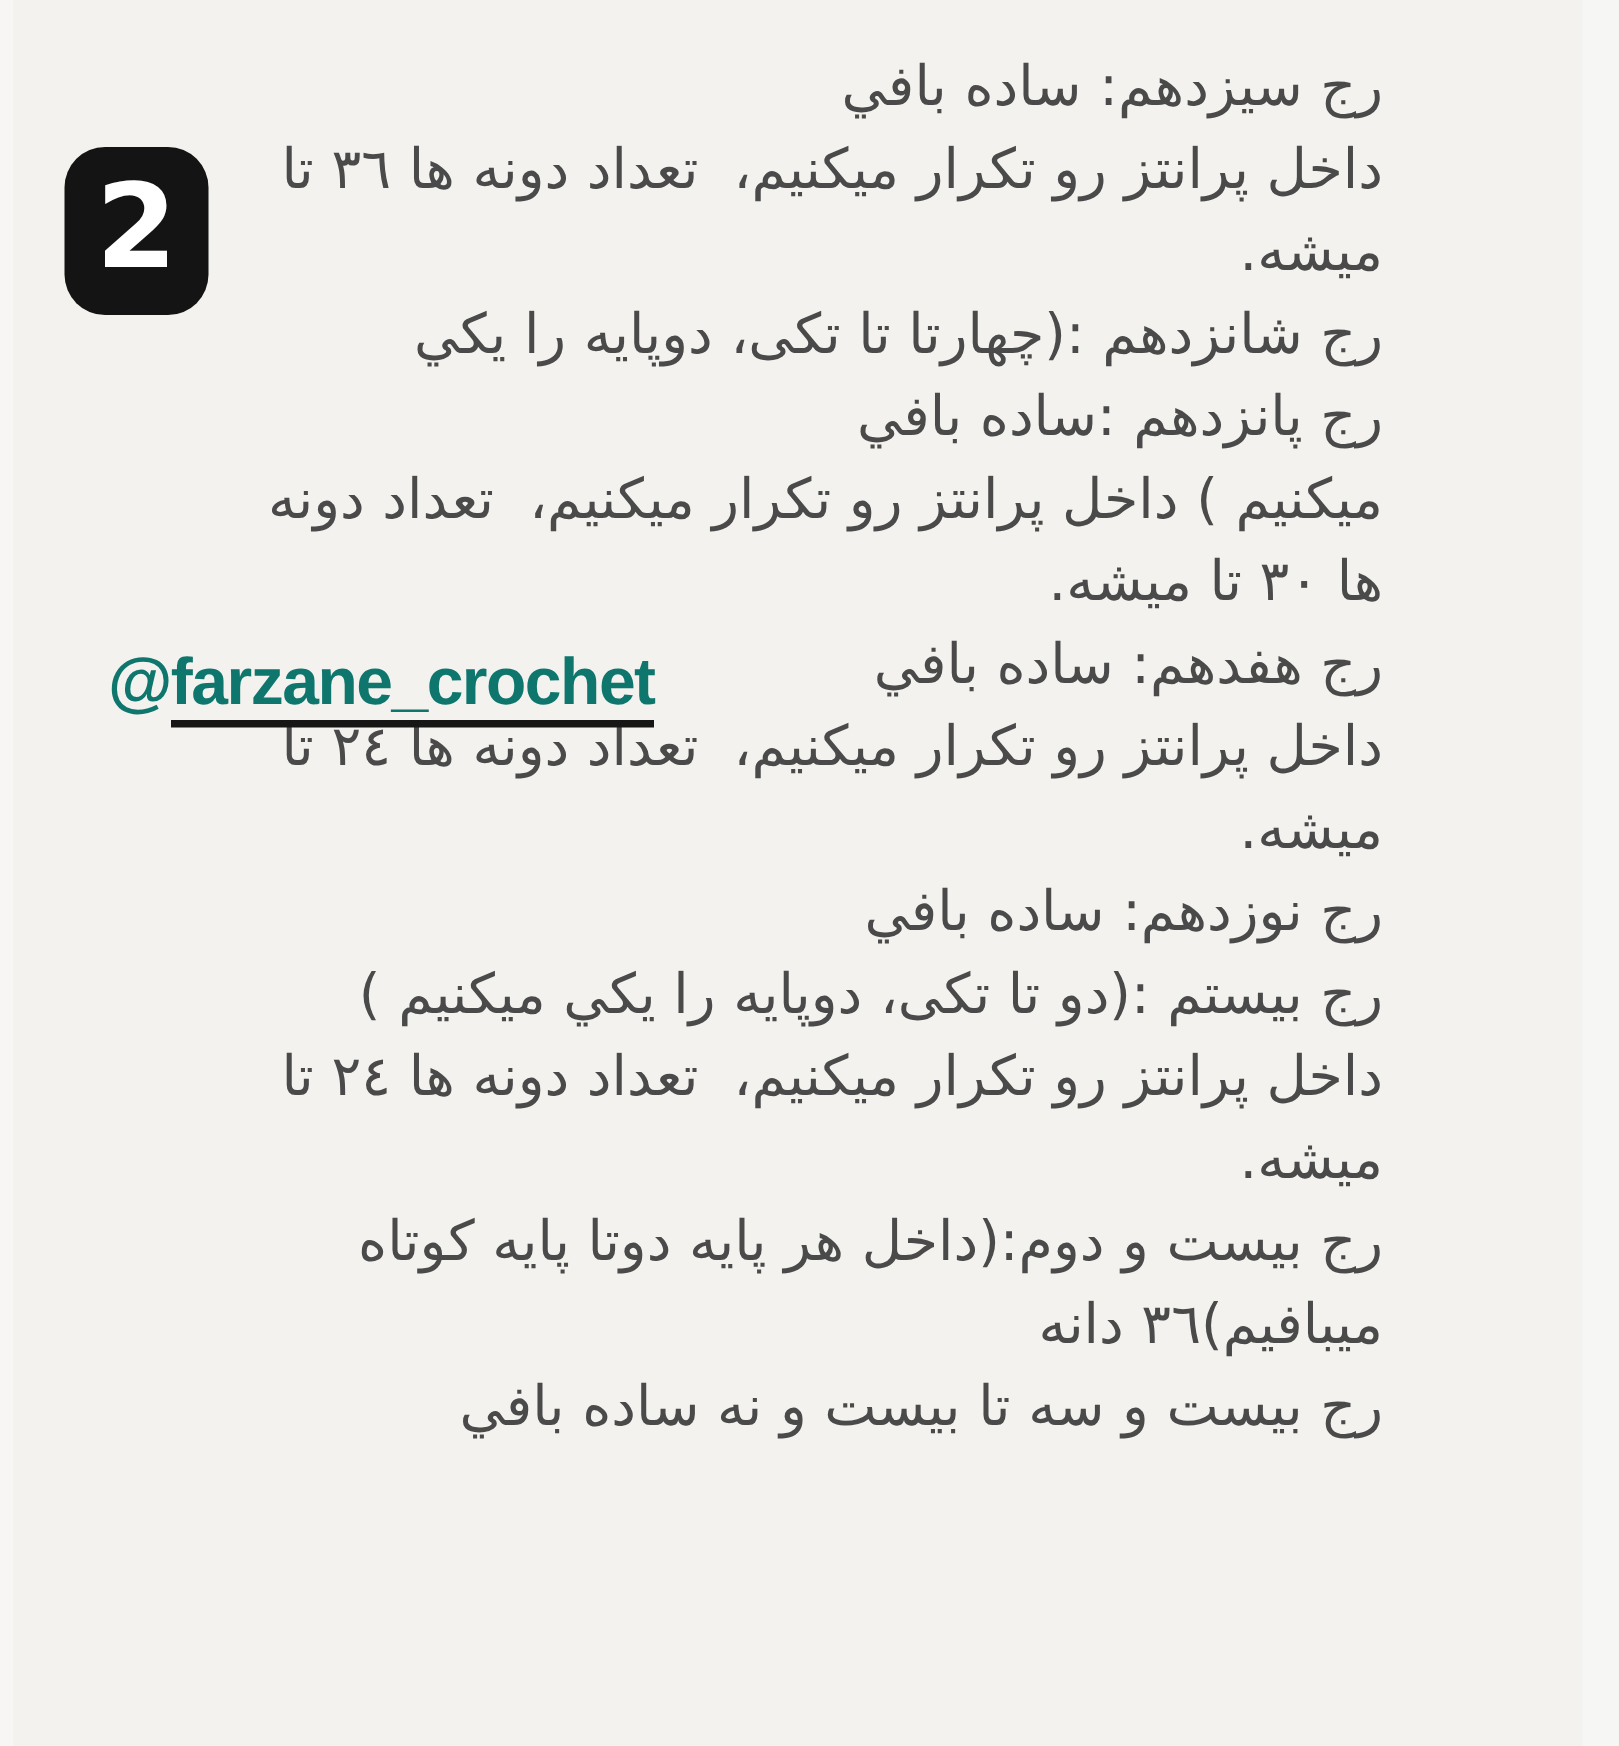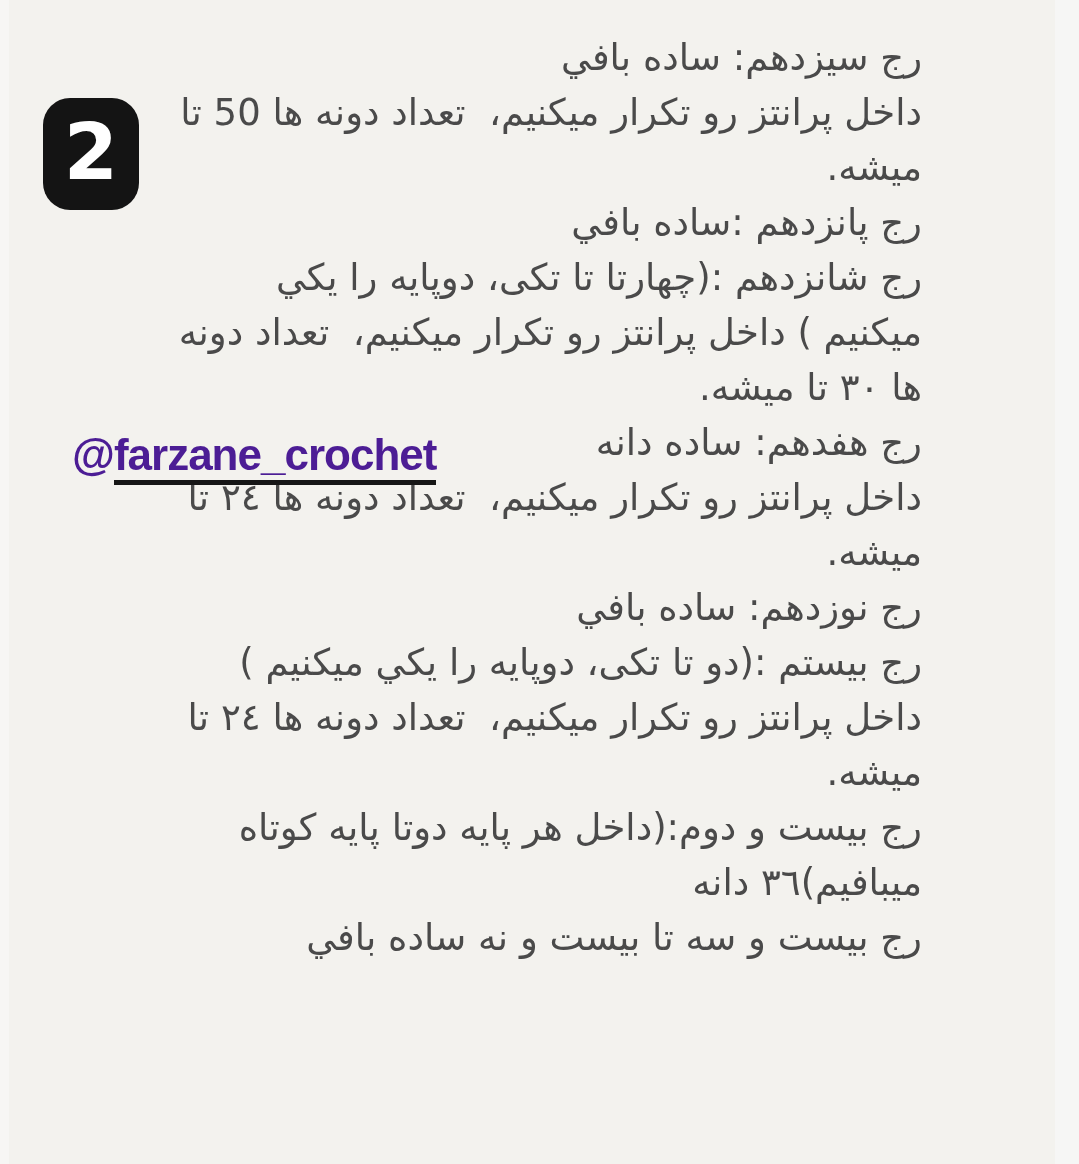--- a/index.html
+++ b/index.html
@@ -60,21 +60,21 @@
   }
   .text-line {
     height: 55px;
     white-space: pre;
   }
   .watermark {
     position: absolute;
     left: 72px;
     top: 430px;
     direction: ltr;
-    color: #4c1d95;
+    color: #0f766e;
     font-family: "Liberation Sans", sans-serif;
     font-weight: bold;
     font-size: 44px;
     letter-spacing: -1px;
     white-space: nowrap;
   }
   .watermark .handle {
     border-bottom: 5px solid #161616;
     padding-bottom: 1px;
   }
@@ -84,27 +84,27 @@
 
 <div class="edge-strip-left"></div>
 <div class="edge-strip-right"></div>
 
 <div class="badge">
   <span class="badge-num">2</span>
 </div>
 
 <div class="text-block" dir="rtl">
   <div class="text-line">رج سیزدهم: ساده بافي</div>
-  <div class="text-line">داخل پرانتز رو تکرار میکنیم،  تعداد دونه ها 50 تا</div>
+  <div class="text-line">داخل پرانتز رو تکرار میکنیم،  تعداد دونه ها ٣٦ تا</div>
   <div class="text-line">میشه.</div>
+  <div class="text-line">رج شانزدهم :(چهارتا تا تکی، دوپایه را یکي</div>
   <div class="text-line">رج پانزدهم :ساده بافي</div>
-  <div class="text-line">رج شانزدهم :(چهارتا تا تکی، دوپایه را یکي</div>
   <div class="text-line">میکنیم ) داخل پرانتز رو تکرار میکنیم،  تعداد دونه</div>
   <div class="text-line">ها ٣٠ تا میشه.</div>
-  <div class="text-line">رج هفدهم: ساده دانه</div>
+  <div class="text-line">رج هفدهم: ساده بافي</div>
   <div class="text-line">داخل پرانتز رو تکرار میکنیم،  تعداد دونه ها ٢٤ تا</div>
   <div class="text-line">میشه.</div>
   <div class="text-line">رج نوزدهم: ساده بافي</div>
   <div class="text-line">رج بیستم :(دو تا تکی، دوپایه را یکي میکنیم )</div>
   <div class="text-line">داخل پرانتز رو تکرار میکنیم،  تعداد دونه ها ٢٤ تا</div>
   <div class="text-line">میشه.</div>
   <div class="text-line">رج بیست و دوم:(داخل هر پایه دوتا پایه کوتاه</div>
   <div class="text-line">میبافیم)٣٦ دانه</div>
   <div class="text-line">رج بیست و سه تا بیست و نه ساده بافي</div>
 </div>

